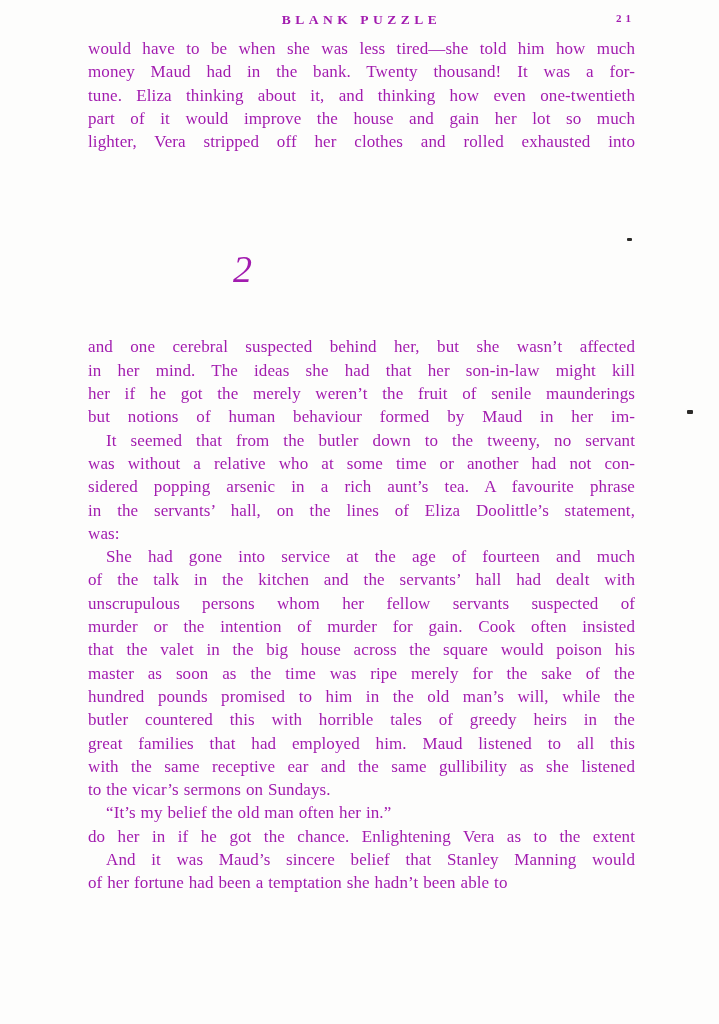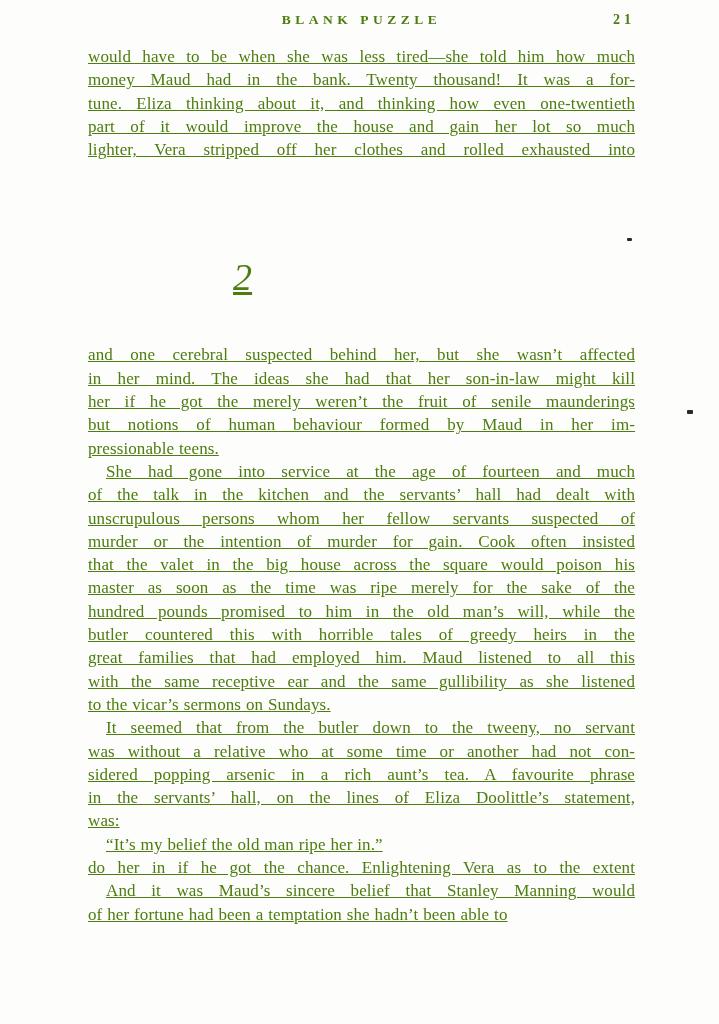--- a/index.html
+++ b/index.html
@@ -6,50 +6,49 @@
     margin: 0;
     padding: 0;
     background: #ffffff;
   }
   .page {
     position: relative;
     width: 719px;
     height: 1024px;
     box-sizing: border-box;
     background: #fdfdfc;
-    color: #4d7c0f;
+    color: #a21caf;
     font-family: "Liberation Serif", serif;
     padding: 12px 84px 0 88px;
     overflow: hidden;
   }
   .running-head {
     position: relative;
     height: 17px;
   }
   .head-title {
     position: absolute;
     left: 0; right: 0; top: 0;
     text-align: center;
     font-weight: bold;
     font-size: 13.5px;
     letter-spacing: 4.5px;
   }
   .folio {
     position: absolute;
     right: 0; top: 0;
     font-weight: bold;
-    font-size: 14px;
+    font-size: 11px;
     letter-spacing: 4px;
   }
   .text-block {
-    margin-top: 16px;
+    margin-top: 8px;
     font-size: 17px;
     line-height: 23.3px;
     letter-spacing: 0.1px;
-    text-decoration: underline;
   }
   .para { margin: 0; }
   .line {
     text-align: justify;
     text-align-last: justify;
     word-spacing: 0.5px;
   }
   .line.last { text-align-last: left; }
   .line.indent { padding-left: 18px; }
   .chapter-number {
@@ -90,44 +89,43 @@
       </div>
 
     <div class="chapter-number">2</div>
 
     <div id="body-paras">
         <div class="para">
           <div class="line">and one cerebral suspected behind her, but she wasn’t affected</div>
           <div class="line">in her mind. The ideas she had that her son-in-law might kill</div>
           <div class="line">her if he got the merely weren’t the fruit of senile maunderings</div>
           <div class="line">but notions of human behaviour formed by Maud in her im-</div>
-          <div class="line last">pressionable teens.</div>
+        </div>
+        <div class="para">
+          <div class="line indent">It seemed that from the butler down to the tweeny, no servant</div>
+          <div class="line">was without a relative who at some time or another had not con-</div>
+          <div class="line">sidered popping arsenic in a rich aunt’s tea. A favourite phrase</div>
+          <div class="line">in the servants’ hall, on the lines of Eliza Doolittle’s statement,</div>
+          <div class="line last">was:</div>
         </div>
         <div class="para">
           <div class="line indent">She had gone into service at the age of fourteen and much</div>
           <div class="line">of the talk in the kitchen and the servants’ hall had dealt with</div>
           <div class="line">unscrupulous persons whom her fellow servants suspected of</div>
           <div class="line">murder or the intention of murder for gain. Cook often insisted</div>
           <div class="line">that the valet in the big house across the square would poison his</div>
           <div class="line">master as soon as the time was ripe merely for the sake of the</div>
           <div class="line">hundred pounds promised to him in the old man’s will, while the</div>
           <div class="line">butler countered this with horrible tales of greedy heirs in the</div>
           <div class="line">great families that had employed him. Maud listened to all this</div>
           <div class="line">with the same receptive ear and the same gullibility as she listened</div>
           <div class="line last">to the vicar’s sermons on Sundays.</div>
         </div>
         <div class="para">
-          <div class="line indent">It seemed that from the butler down to the tweeny, no servant</div>
-          <div class="line">was without a relative who at some time or another had not con-</div>
-          <div class="line">sidered popping arsenic in a rich aunt’s tea. A favourite phrase</div>
-          <div class="line">in the servants’ hall, on the lines of Eliza Doolittle’s statement,</div>
-          <div class="line last">was:</div>
-        </div>
-        <div class="para">
-          <div class="line last indent">“It’s my belief the old man ripe her in.”</div>
+          <div class="line last indent">“It’s my belief the old man often her in.”</div>
         </div>
         <div class="para">
           <div class="line">do her in if he got the chance. Enlightening Vera as to the extent</div>
           <div class="line indent">And it was Maud’s sincere belief that Stanley Manning would</div>
           <div class="line last">of her fortune had been a temptation she hadn’t been able to</div>
         </div>
       </div>
   </div>
 
   <div class="speck speck-1"></div>

